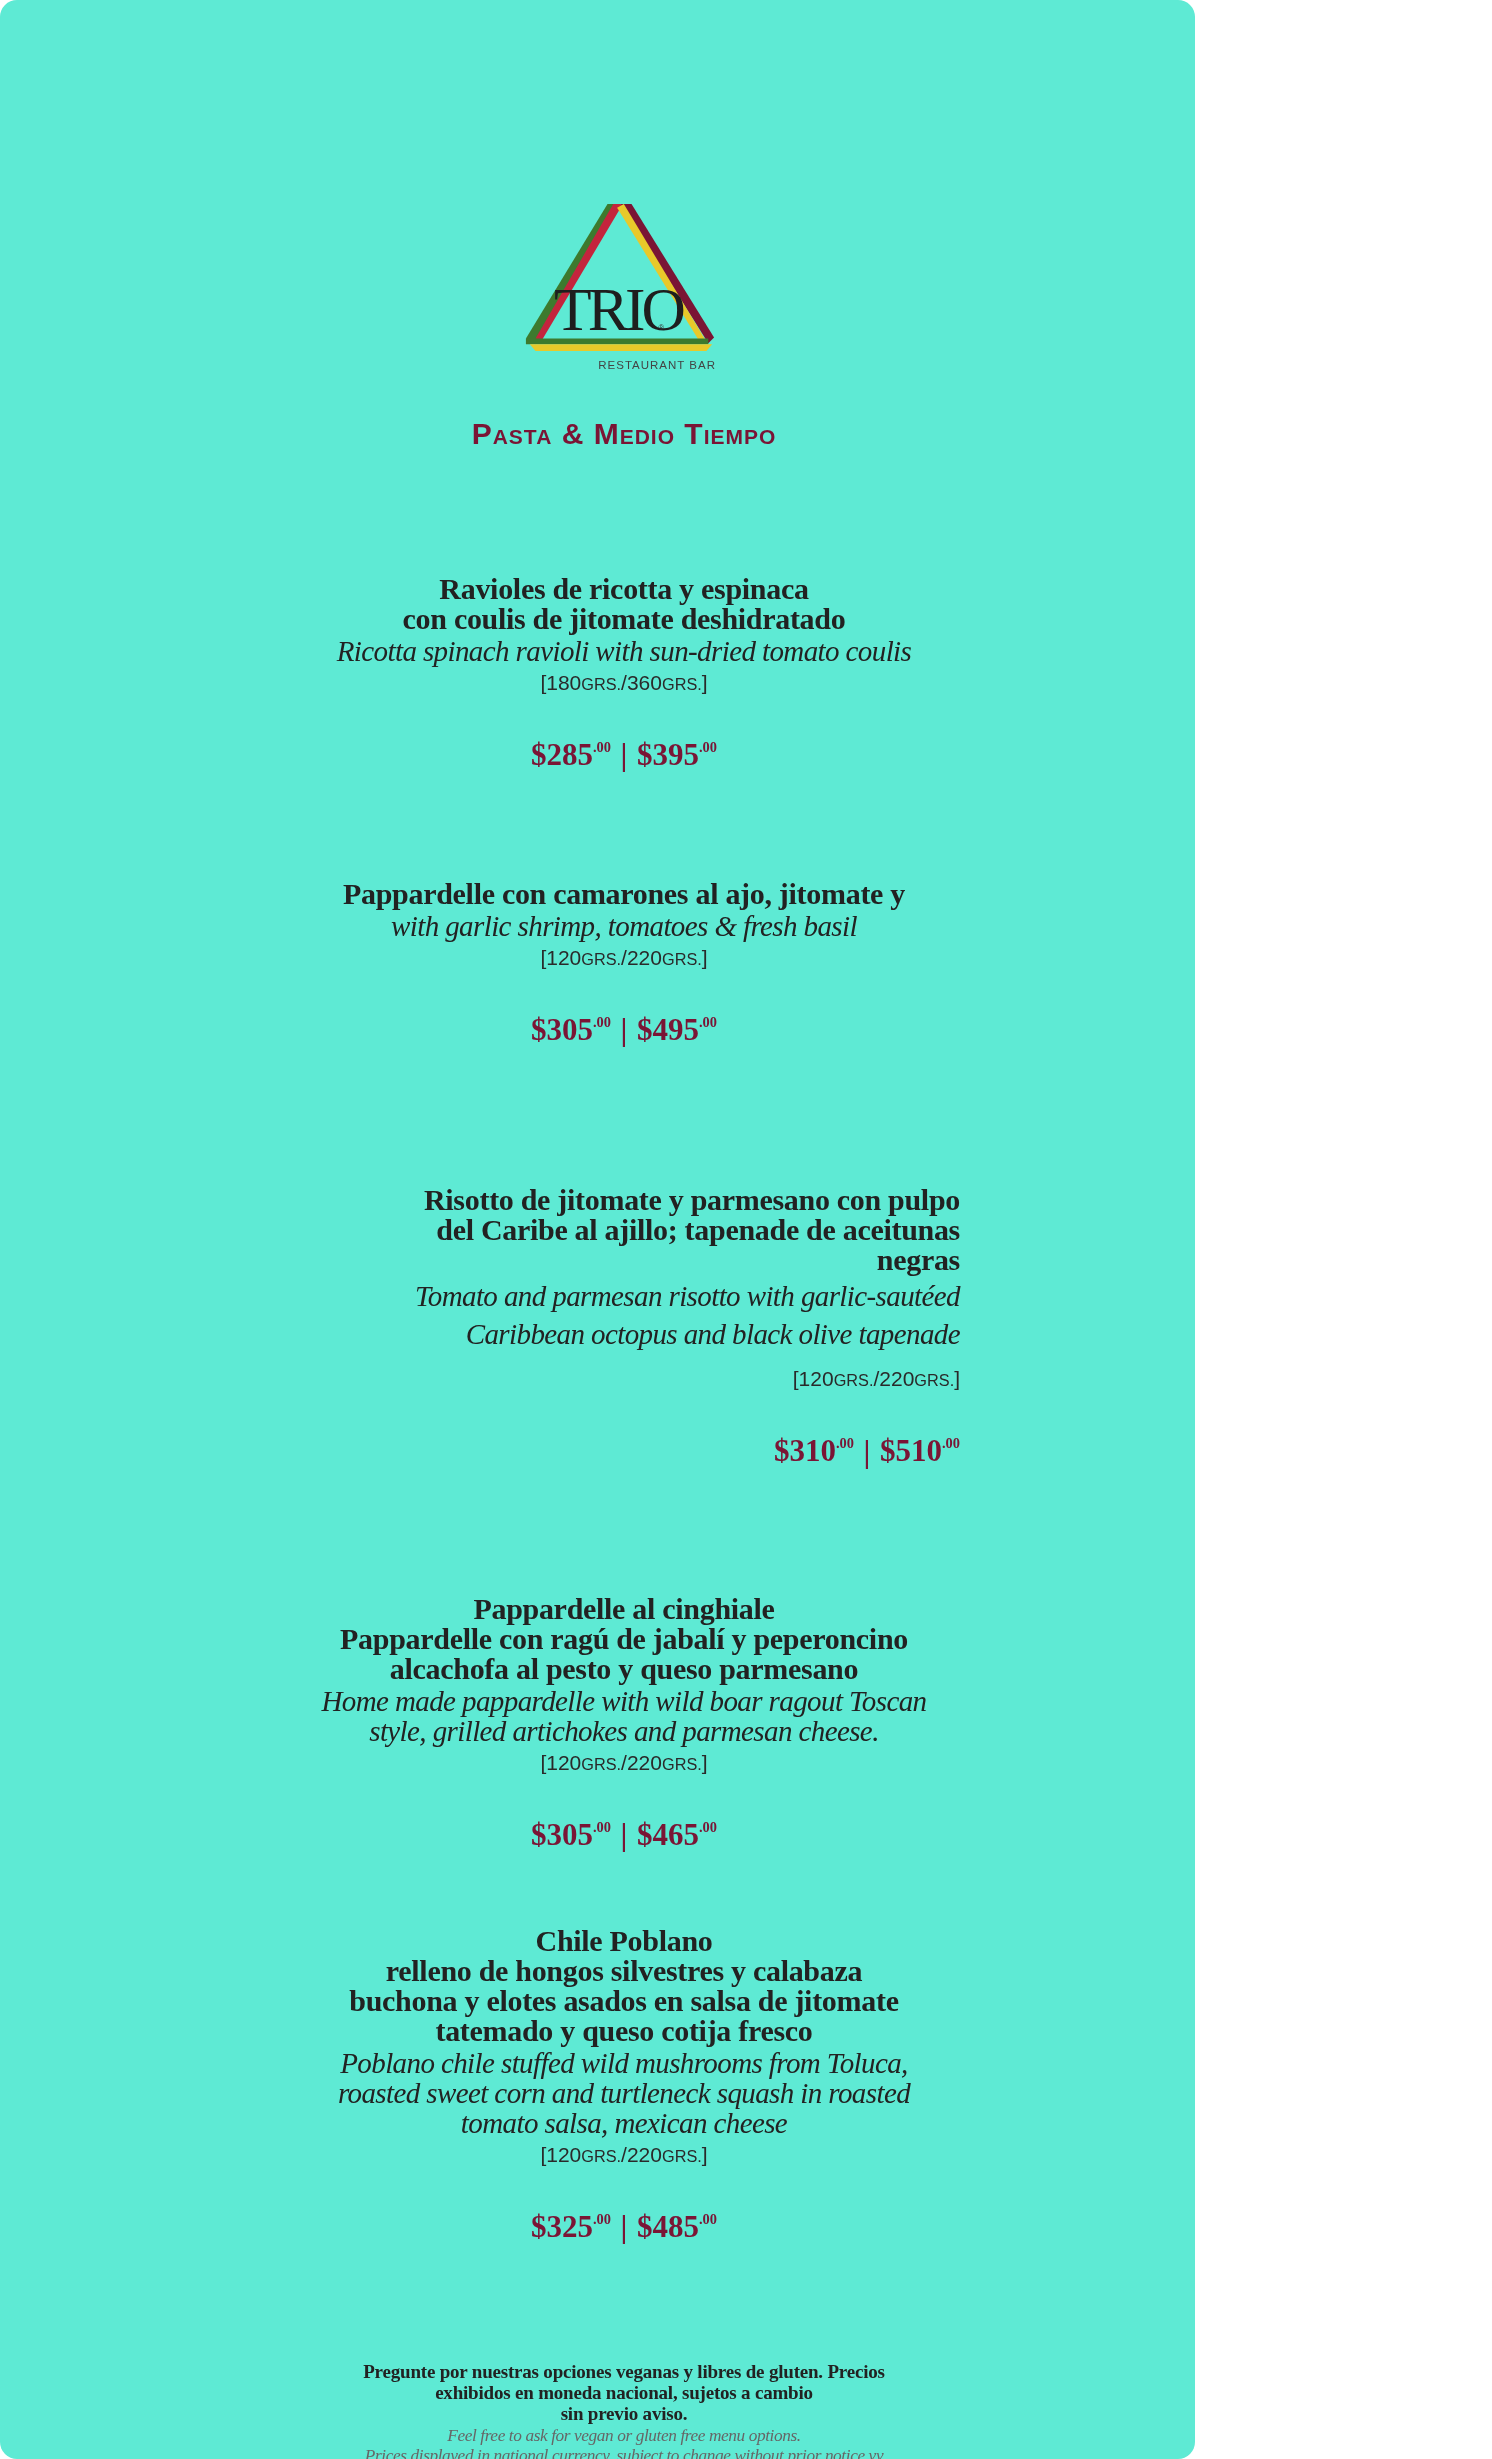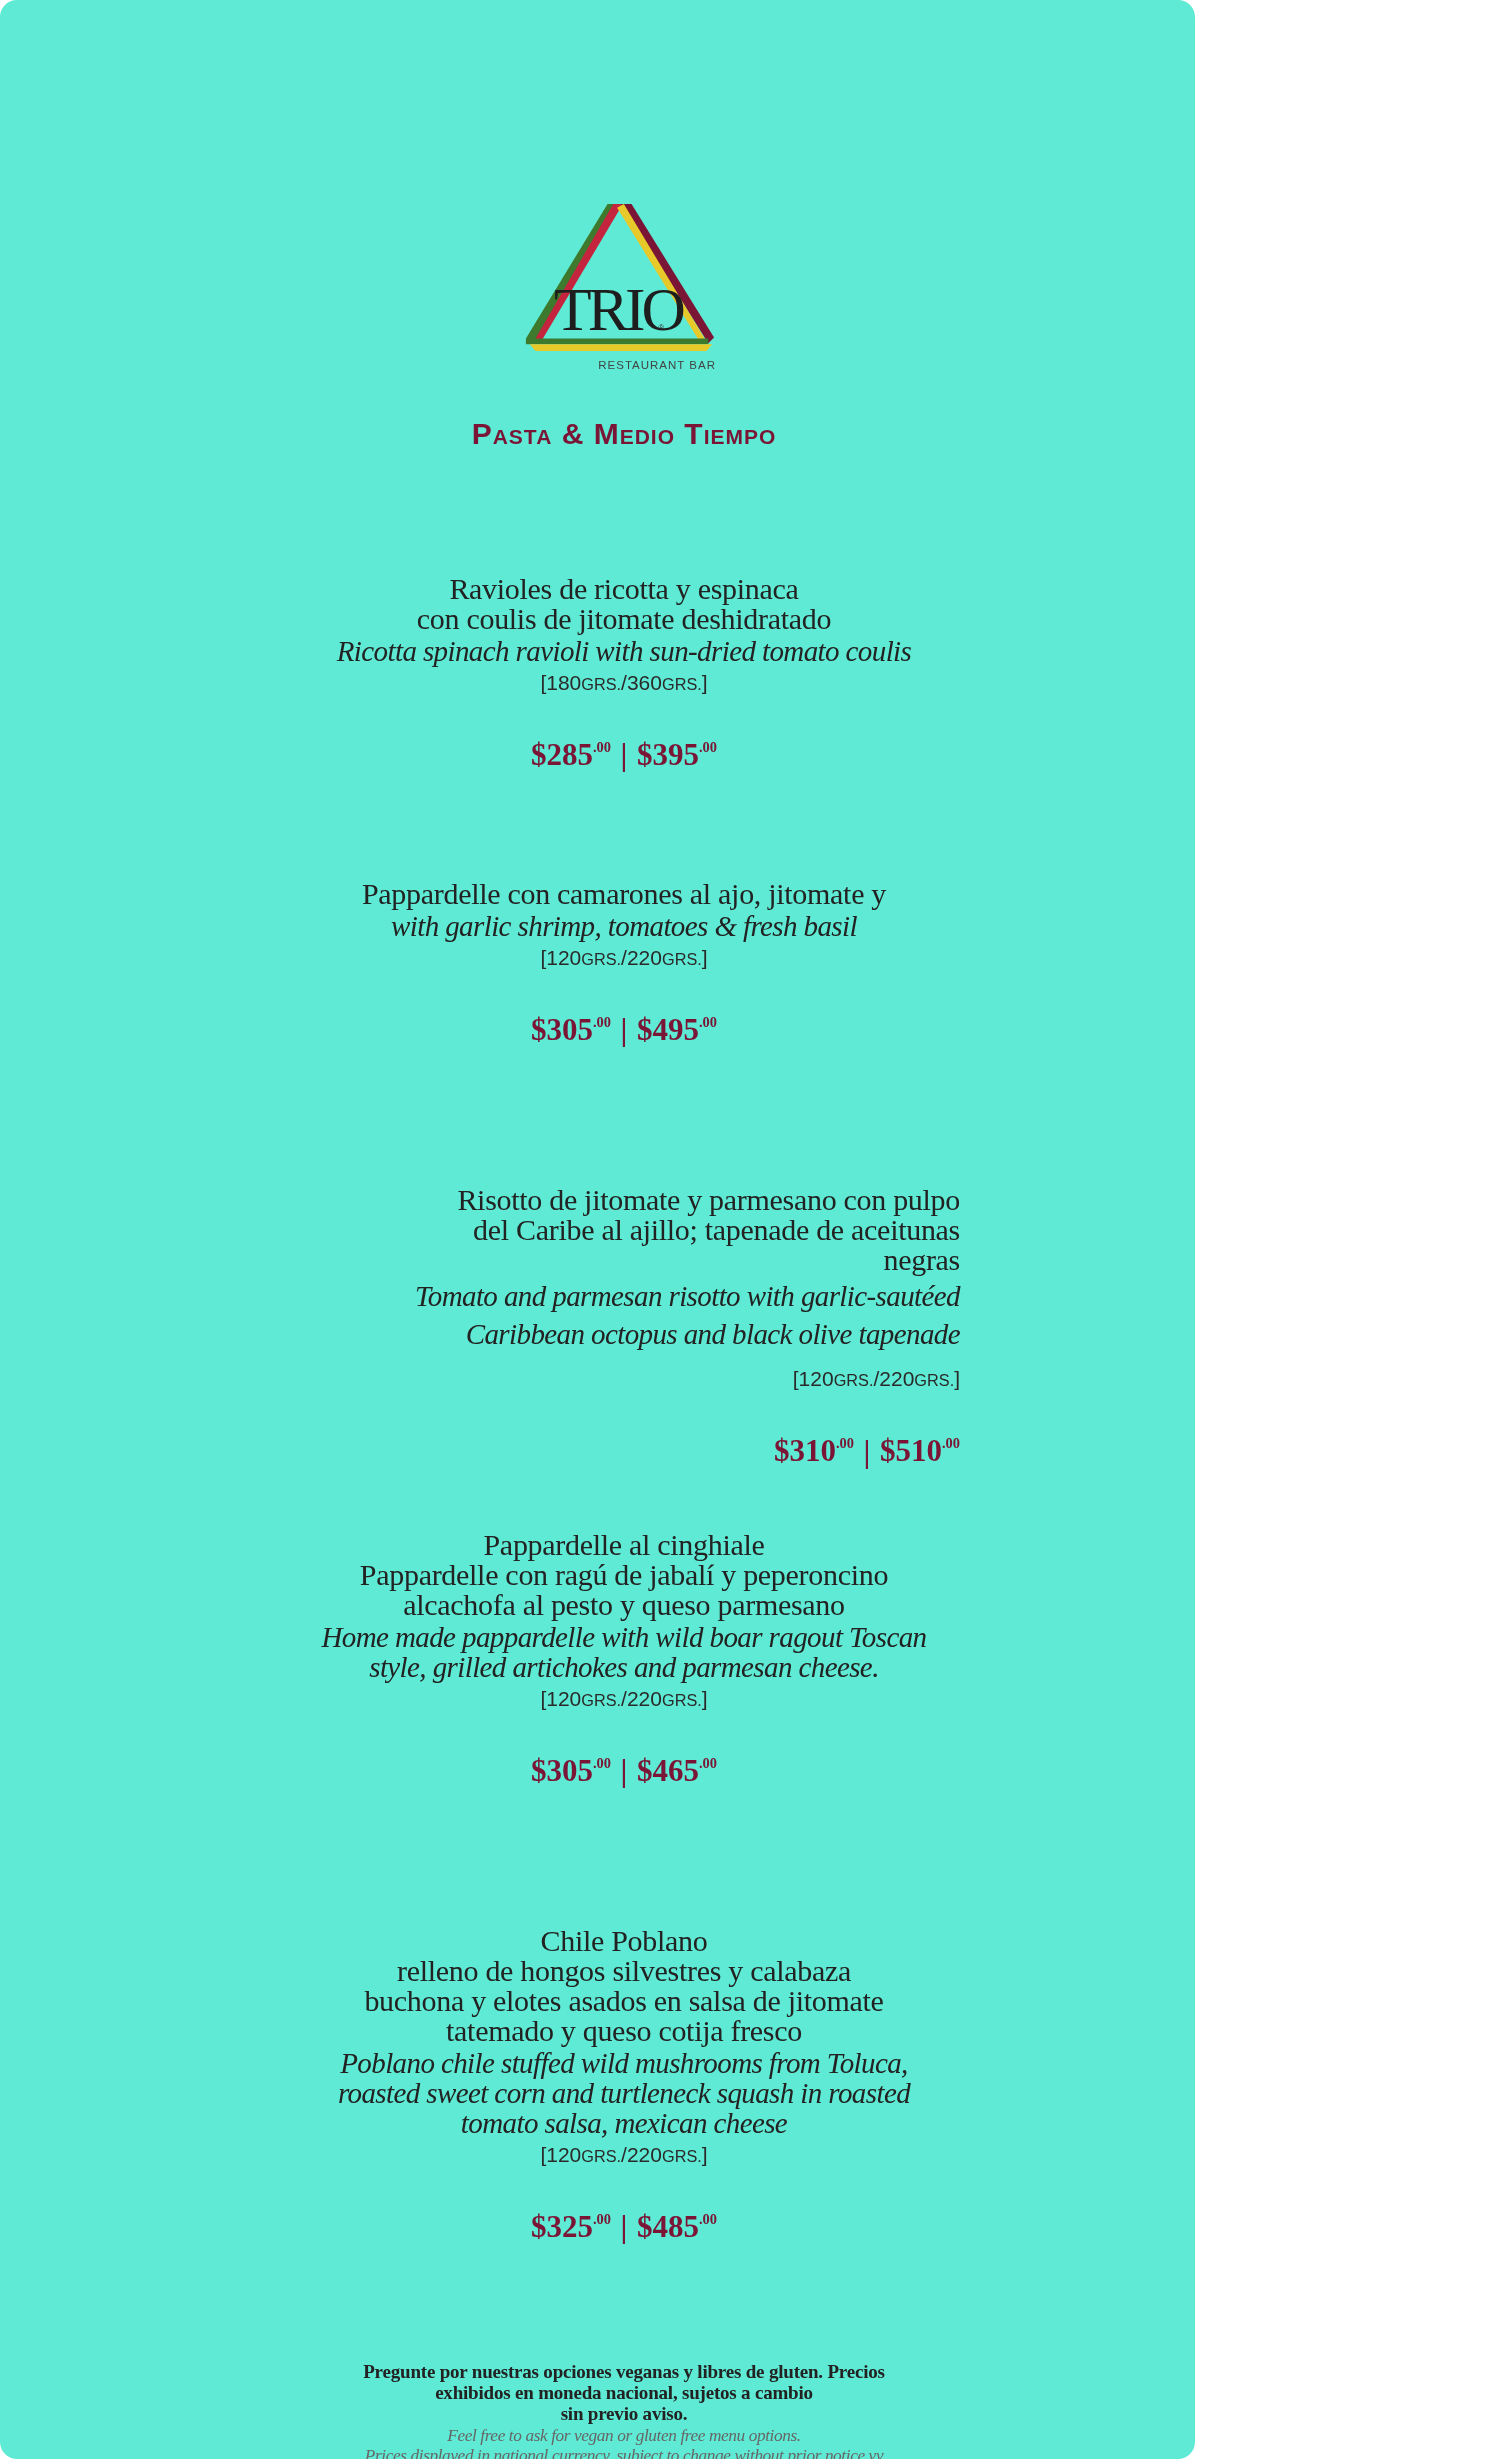--- a/index.html
+++ b/index.html
@@ -10,21 +10,21 @@
   .logo { position:absolute; left:524px; top:197px; width:192px; height:192px; }
   .logo svg { display:block; }
   .logo-sub { position:absolute; left:524px; top:359px; width:192px; text-align:right;
     font-family:"Liberation Sans", sans-serif; font-size:11.5px; letter-spacing:1px; color:#444; }
 
   .section-title { position:absolute; left:288px; top:415px; width:672px; text-align:center; color:#7a1535;
     font-family:Liberation Sans, sans-serif; }
   .section-title .es { font-size:30px; font-weight:bold; font-variant:small-caps; letter-spacing:1px; line-height:37px; }
   .section-title .en { font-size:30px; font-variant:small-caps; letter-spacing:1.4px; line-height:35px; }
 
-  .item .name { font-family:"Liberation Serif", serif; font-weight:normal; color:#222;
+  .item .name { font-family:"Liberation Serif", serif; font-weight:bold; color:#222;
     font-size:30px; line-height:30px; letter-spacing:-0.3px; }
   .item .desc { font-family:"Liberation Serif", serif; font-style:italic; color:#222;
     font-size:29px; line-height:30px; letter-spacing:-0.6px; margin-top:1.9px; }
   .item .desc.spaced { line-height:38px; }
   .item .weight { font-family:"Liberation Sans", sans-serif; color:#2a2a2a; font-size:21px;
     line-height:29px; margin-top:1.9px; }
   .item .weight .sc { font-size:16.3px; }
   .item .price { font-family:Liberation Serif, serif; font-weight:bold; color:#7a1535;
     font-size:31px; line-height:46px; margin-top:25px; }
   .item .price sup { font-size:14.4px; vertical-align:13.4px; }
@@ -103,21 +103,21 @@
       <div>Caribbean octopus and black olive tapenade</div>
     </div>
     <div class="weight" style="margin-top:11.5px;">
       <span>[</span><span>120</span><span class="sc">GRS.</span><span>/</span><span>220</span><span class="sc">GRS.</span><span>]</span>
     </div>
     <div class="price">
       <span>$310</span><sup>.00</sup><span class="sep">|</span><span>$510</span><sup>.00</sup>
     </div>
   </div>
 
-  <div class="col item" style="top:1530px;">
+  <div class="col item" style="top:1594px;">
     <div class="name">
       <div>Pappardelle al cinghiale</div>
       <div>Pappardelle con ragú de jabalí y peperoncino</div>
       <div>alcachofa al pesto y queso parmesano</div>
     </div>
     <div class="desc">
       <div>Home made pappardelle with wild boar ragout Toscan</div>
       <div>style, grilled artichokes and parmesan cheese.</div>
     </div>
     <div class="weight">

